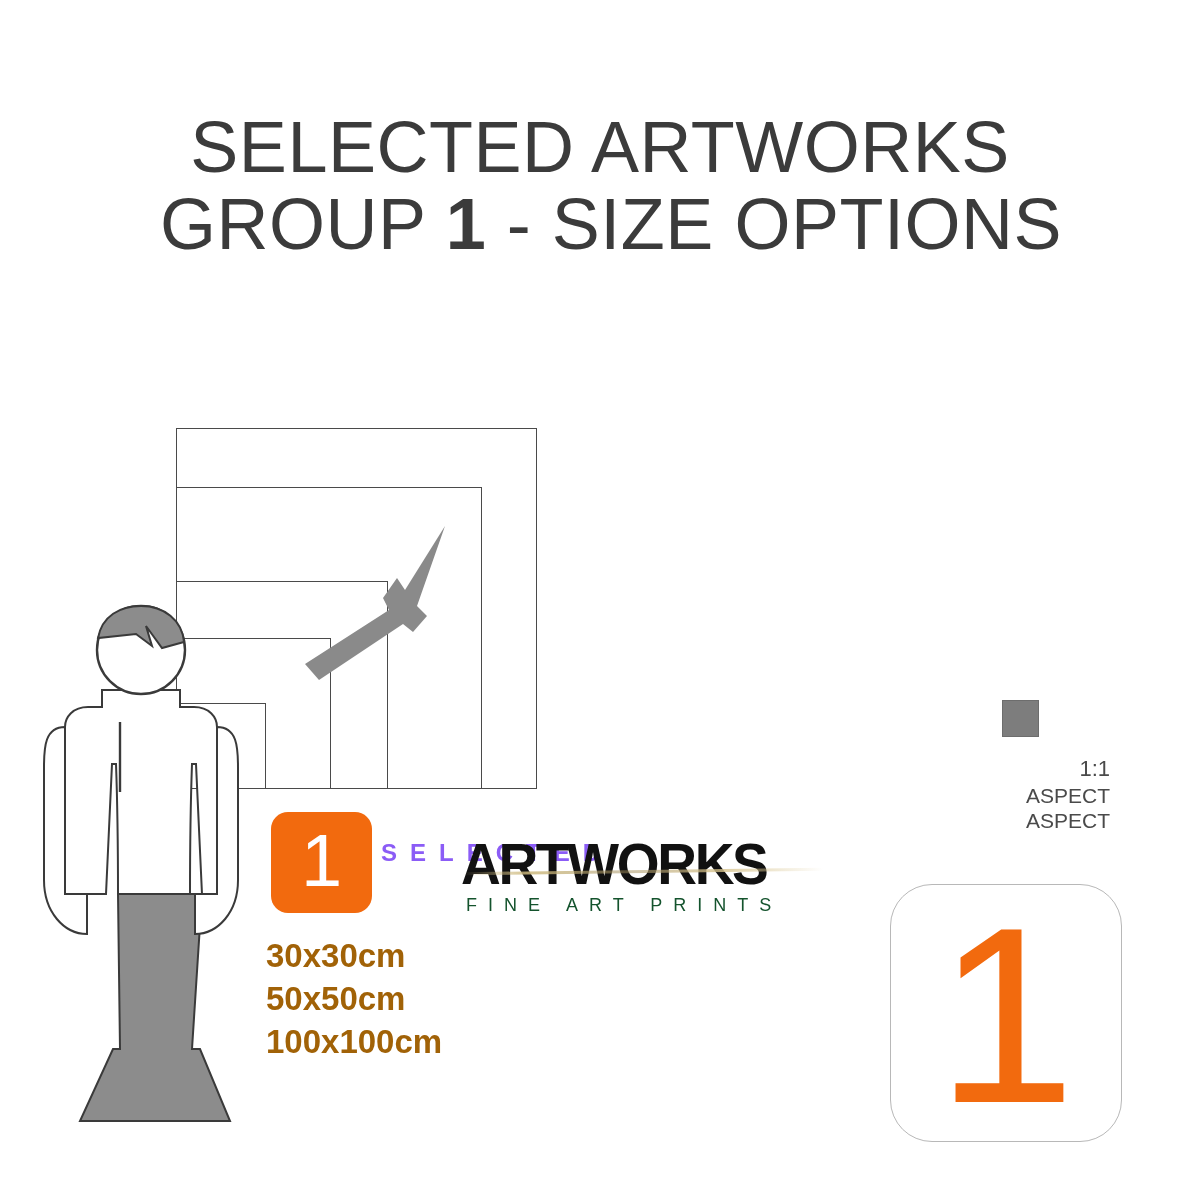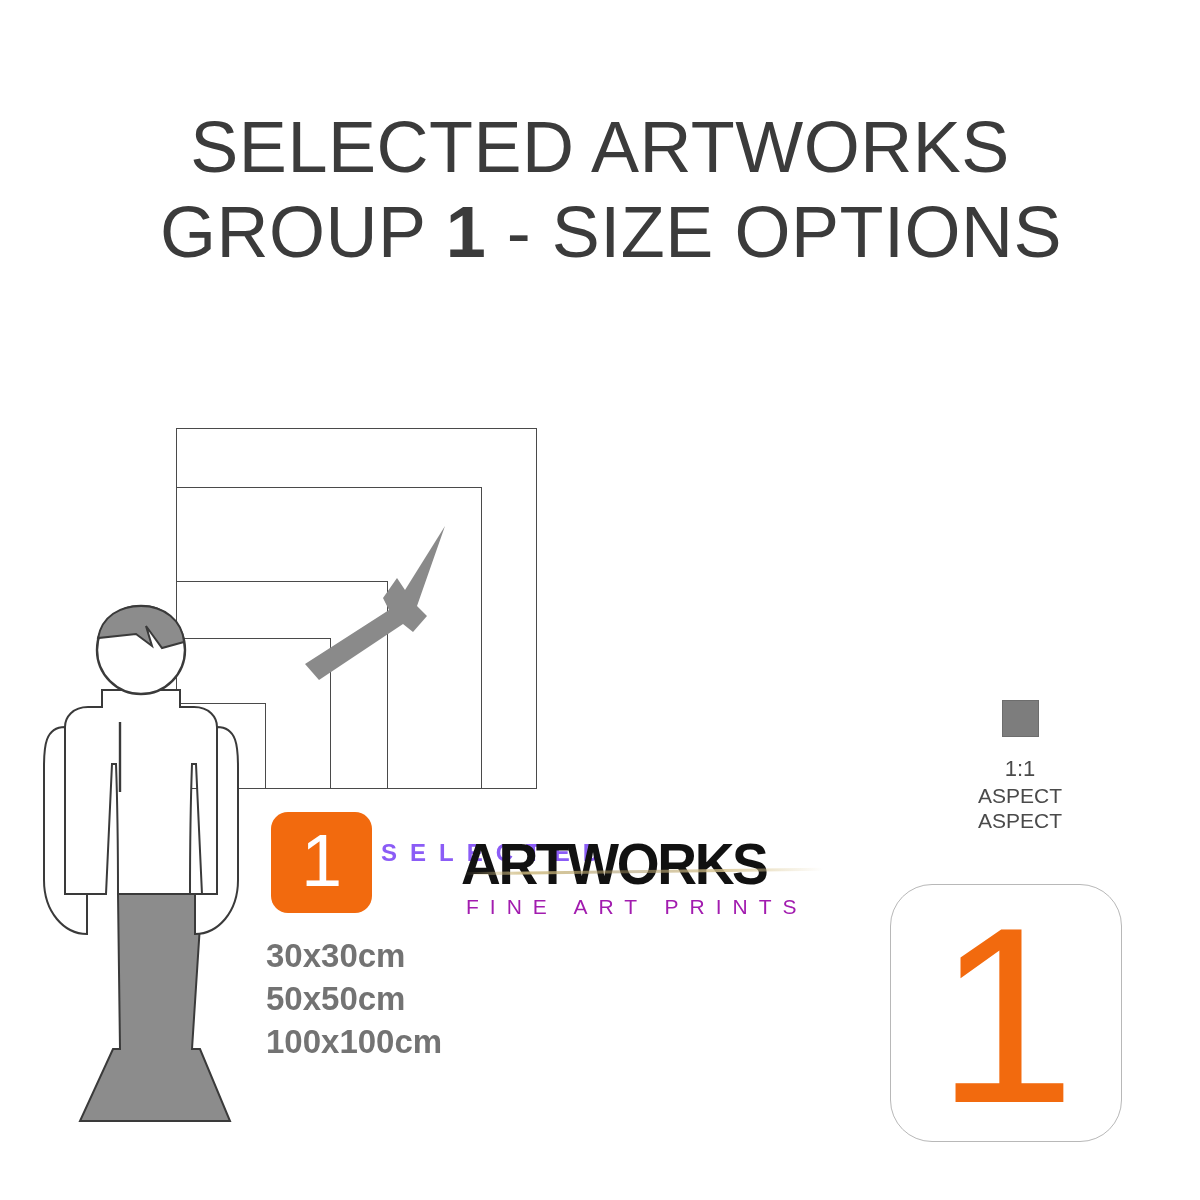--- a/index.html
+++ b/index.html
@@ -21,21 +21,21 @@
     line-height:0.98;
     letter-spacing:0.5px;
   }
   .title-line{
     display:block;
     font-size:72px;
     font-weight:400;
     color:#3b3b3b;
     white-space:nowrap;
   }
-  .title-line.l2{margin-top:14px;padding-left:22px;}
+  .title-line.l2{margin-top:6px;padding-left:22px;}
   .title-strong{font-weight:bold;}
 
   
   .squares-wrap{position:absolute;left:0;top:0;width:1200px;height:1200px;pointer-events:none;}
   .sq{
     position:absolute;
     border:1.4px solid #4a4a4a;
     background:transparent;
     box-sizing:border-box;
   }
@@ -77,37 +77,37 @@
     transform:scaleX(0.95);
     transform-origin:left center;
   }
   .logo-scratch{
     position:absolute;left:82px;top:58px;width:360px;height:3px;
     background:linear-gradient(90deg,rgba(200,180,120,0) 0%,rgba(205,185,125,.85) 18%,rgba(160,140,90,.5) 45%,rgba(215,195,140,.8) 72%,rgba(200,180,120,0) 100%);
     transform:rotate(-0.7deg);
   }
   .logo-fine{
     position:absolute;left:85px;top:83px;
-    font-size:21px;font-weight:normal;
+    font-size:18px;font-weight:normal;
     letter-spacing:11px;
-    color:#a21caf;
+    color:#14532d;
     white-space:nowrap;
   }
 
   
   .size-list{
     position:absolute;left:266px;top:934px;width:320px;
   }
   .size-item{
-    font-size:33px;font-weight:bold;color:#737373;
+    font-size:33px;font-weight:bold;color:#a16207;
     line-height:1.31;white-space:nowrap;
   }
 
   
-  .aspect-block{position:absolute;left:930px;top:700px;width:180px;text-align:center;}
+  .aspect-block{position:absolute;left:930px;top:700px;width:180px;text-align:right;}
   .aspect-swatch{
     width:37px;height:37px;margin:0 auto;
     background:#7d7d7d;border:1px solid #6d6d6d;box-sizing:border-box;
   }
   .aspect-ratio-val{
     margin-top:19px;font-size:22px;color:#4a4a4a;line-height:1.22;
   }
   .aspect-label{
     font-size:21px;color:#4a4a4a;line-height:1.22;
   }

